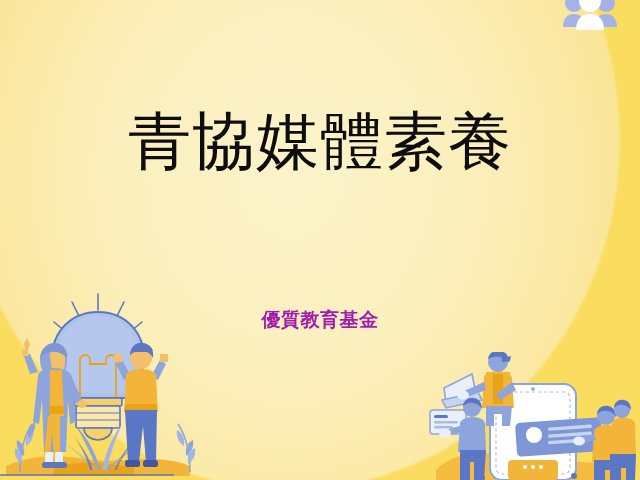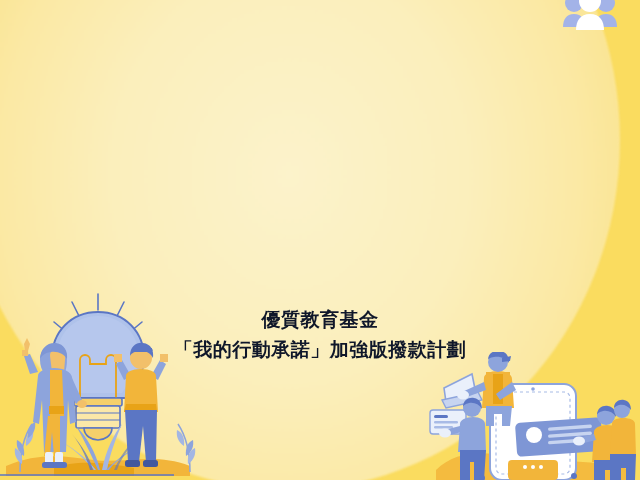--- a/index.html
+++ b/index.html
@@ -71,21 +71,21 @@
   .subtitle-block {
     position: absolute;
     left: 0;
     top: 304px;
     width: 640px;
     text-align: center;
     z-index: 6;
   }
   .subtitle-line {
     display: block;
-    color: #0f172a;
+    color: #a21caf;
     font-family: "DejaVu Sans", "Liberation Sans", sans-serif;
     font-size: 19px;
     line-height: 30px;
     font-weight: 700;
     letter-spacing: 0.5px;
     white-space: nowrap;
   }
 
   
   .illo {
@@ -115,25 +115,25 @@
   <svg class="people-icon" viewBox="0 0 54 44">
     <circle cx="11" cy="17" r="9" fill="#A3B3E8"></circle>
     <path d="M11 28 C3 28 0 34 0 41 L22 41 C22 34 19 28 11 28 Z" fill="#A3B3E8"></path>
     <circle cx="43" cy="17" r="9" fill="#A3B3E8"></circle>
     <path d="M43 28 C35 28 32 34 32 41 L54 41 C54 34 51 28 43 28 Z" fill="#A3B3E8"></path>
     <circle cx="27" cy="15" r="11" fill="#FFFFFF"></circle>
     <path d="M27 28 C17 28 13 35 13 44 L41 44 C41 35 37 28 27 28 Z" fill="#FFFFFF"></path>
   </svg>
 
   <div class="title-block">
+    <span class="title-line">青協媒體素養</span>
   </div>
 
   <div class="subtitle-block">
     <span class="subtitle-line">優質教育基金</span>
-    <span class="subtitle-line">「我的行動承諾」加強版撥款計劃</span>
   </div>
 
   <svg class="illo illo-left" viewBox="0 0 230 200">
 
     <path d="M12 186 C45 172 70 176 100 180 C130 184 160 172 196 186 L196 196 L12 196 Z" fill="#F2B53A"></path>
     <path d="M60 188 C80 180 110 182 140 188 L140 196 L60 196 Z" fill="#E8A317"></path>
     <line x1="6" y1="195" x2="180" y2="195" stroke="#5B76C4" stroke-width="1.6"></line>
 
     <g stroke="#5B76C4" stroke-width="1.6" stroke-linecap="round">
       <line x1="104" y1="14" x2="104" y2="30"></line>

